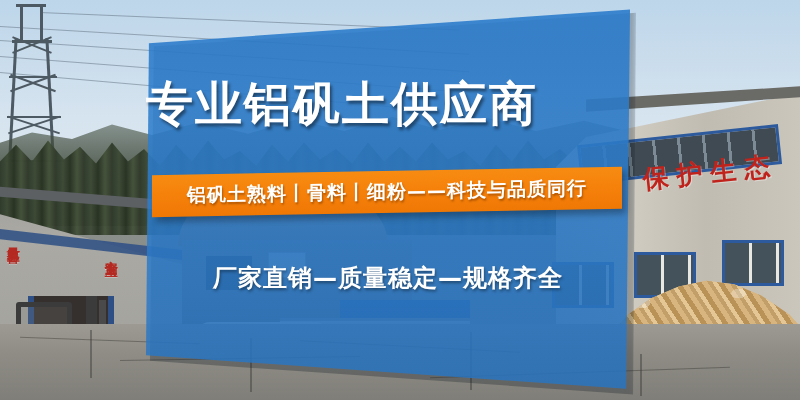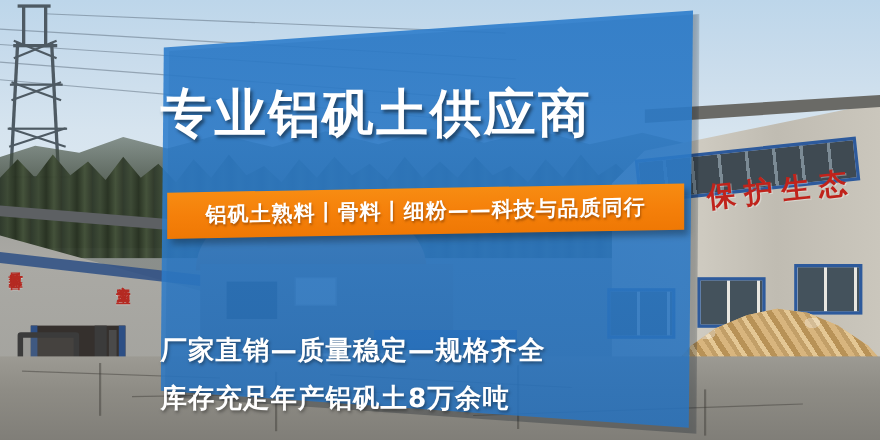--- a/index.html
+++ b/index.html
@@ -274,28 +274,27 @@
     font-weight: 700;
     letter-spacing: 1px;
     white-space: nowrap;
     transform: skewY(-1.02deg);
     text-shadow: 1px 2px 2px rgba(120,55,0,.55);
   }
 
   .subline {
     position: absolute;
     left: 146px; width: 484px;
-    text-align: left;
+    text-align: center;
     color: #ffffff;
     font-size: 24px;
     font-weight: 700;
     letter-spacing: 1px;
     white-space: nowrap;
     text-shadow: 1px 2px 3px rgba(0,0,0,.40);
-    margin-top: 40px;
   }
   .subline.one { top: 262px; }
   .subline.two { top: 306px; }
 </style>
 </head>
 <body>
 
 <div class="banner">
 
   <div class="photo">
@@ -381,14 +380,13 @@
   <div class="blue-panel-shadow"></div>
   <div class="blue-panel"></div>
 
   <div class="headline">专业铝矾土供应商</div>
 
   <div class="orange-bar-shadow"></div>
   <div class="orange-bar"></div>
   <div class="orange-bar-text">铝矾土熟料丨骨料丨细粉——科技与品质同行</div>
 
   <div class="subline one">厂家直销—质量稳定—规格齐全</div>
-  <div class="subline two">库存充足年产铝矾土8万余吨</div>
 </div>
 
 </body></html>

